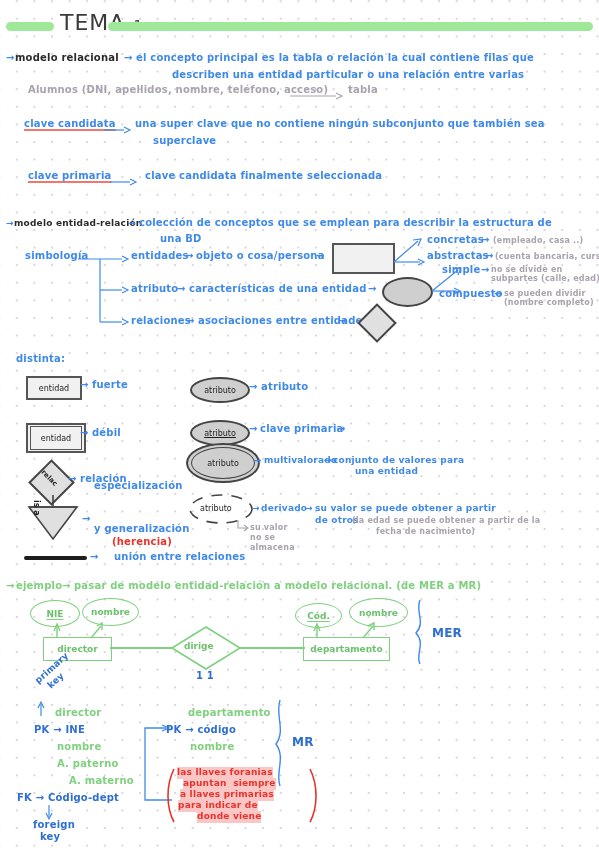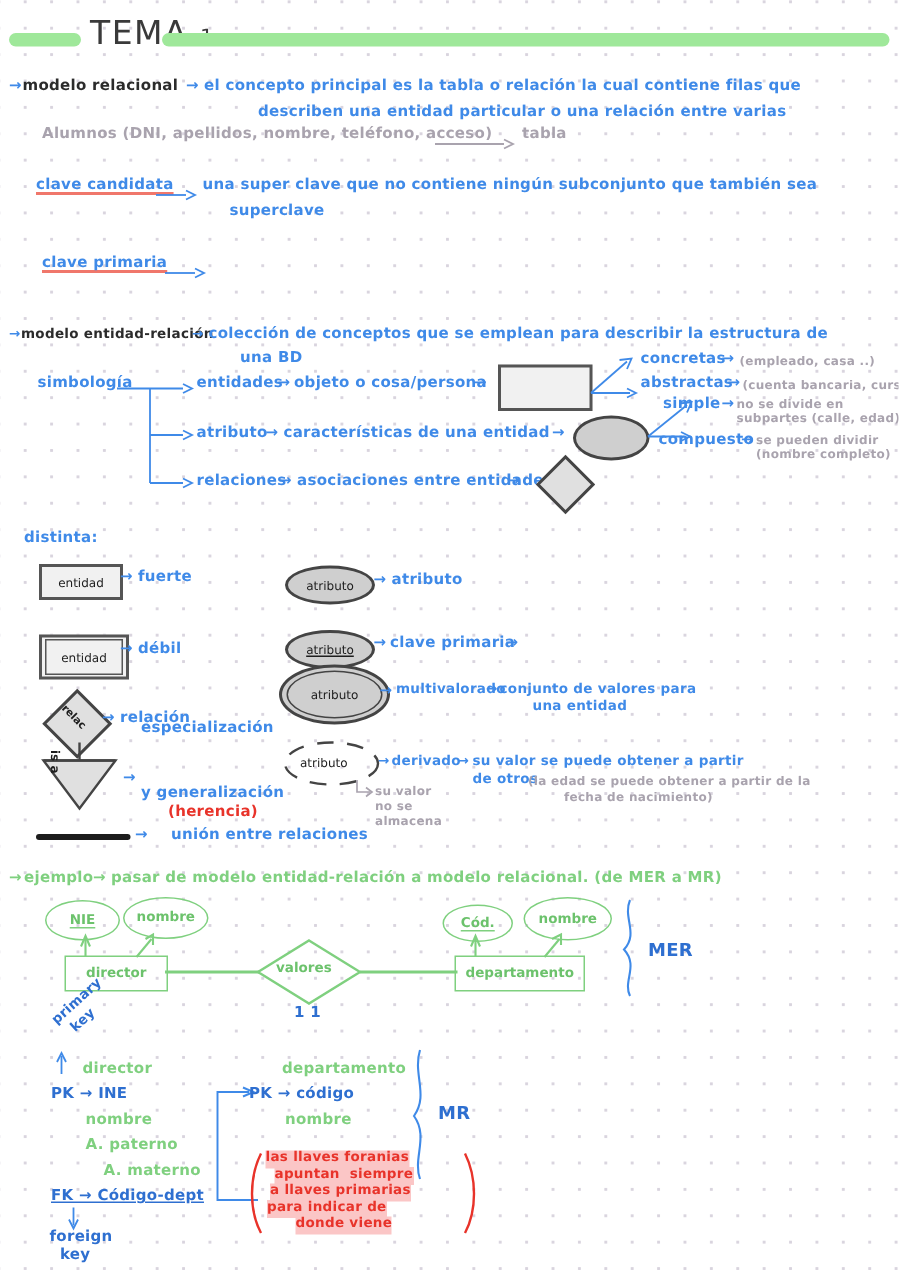--- a/index.html
+++ b/index.html
@@ -95,20 +95,21 @@
     <path d="M20 1 L26 4 L20 7" fill="none" stroke="#3f8ae8" stroke-width="1.2"></path>
   </svg>
   <div class="lay t hand sz10 blue" style="left:135px;top:118px;">una super clave que no contiene ningún subconjunto que también sea</div>
   <div class="lay t hand sz10 blue" style="left:153px;top:135px;">superclave</div>
 
   <div class="lay t hand sz10 blue u" style="left:28px;top:170px;">clave primaria</div>
   <svg class="lay" style="left:110px;top:178px;" width="28" height="8">
     <line x1="0" y1="4" x2="20" y2="4" stroke="#3f8ae8" stroke-width="1.2"></line>
     <path d="M20 1 L26 4 L20 7" fill="none" stroke="#3f8ae8" stroke-width="1.2"></path>
   </svg>
+  <div class="lay t hand sz10 blue" style="left:145px;top:170px;">clave candidata finalmente seleccionada</div>
 
   <div class="lay t hand sz9 blue" style="left:6px;top:218px;">→</div>
   <div class="lay t hand sz9 black" style="left:14px;top:218px;">modelo entidad-relación</div>
   <div class="lay t hand sz9 blue" style="left:128px;top:218px;">→</div>
   <div class="lay t hand sz10 blue" style="left:139px;top:217px;">colección de conceptos que se emplean para describir la estructura de</div>
   <div class="lay t hand sz10 blue" style="left:160px;top:233px;">una BD</div>
 
   <div class="lay t hand sz10 blue" style="left:25px;top:250px;">simbología</div>
   <svg class="lay" style="left:78px;top:252px;" width="60" height="76">
     <line x1="0" y1="7" x2="44" y2="7" stroke="#3f8ae8" stroke-width="1.2"></line>
@@ -262,21 +263,21 @@
     <line x1="14" y1="18" x2="14" y2="6" stroke="#7fd07f" stroke-width="1.4"></line>
     <path d="M11 11 L14 4 L17 11" fill="none" stroke="#7fd07f" stroke-width="1.4"></path>
     <line x1="48" y1="18" x2="58" y2="6" stroke="#7fd07f" stroke-width="1.4"></line>
     <path d="M54 6 L59 3 L59 10" fill="none" stroke="#7fd07f" stroke-width="1.4"></path>
   </svg>
 
   <div class="lay g-line" style="left:110px;top:647px;width:63px;height:1.6px;"></div>
   <svg class="lay" style="left:170px;top:625px;" width="72" height="46">
     <polygon points="36,2 70,23 36,44 2,23" fill="none" stroke="#7fd07f" stroke-width="1.6"></polygon>
   </svg>
-  <div class="lay" style="left:184px;top:641px;font-size:9px;font-weight:600;color:#6cc26c;">valores</div>
+  <div class="lay" style="left:184px;top:641px;font-size:9px;font-weight:600;color:#6cc26c;">dirige</div>
   <div class="lay g-line" style="left:240px;top:647px;width:65px;height:1.6px;"></div>
   <div class="lay t hand sz10 dblue" style="left:196px;top:670px;">1 1</div>
 
   <div class="lay g-ell" style="left:295px;top:603px;width:45px;height:23px;">
     <span class="ug">Cód.</span>
   </div>
   <div class="lay g-ell" style="left:349px;top:598px;width:57px;height:27px;">
     <span>nombre</span>
   </div>
   <div class="lay g-box" style="left:303px;top:637px;width:85px;height:22px;">
@@ -301,21 +302,21 @@
   <svg class="lay" style="left:36px;top:700px;" width="12" height="18">
     <path d="M5 16 L5 4" fill="none" stroke="#3f8ae8" stroke-width="1.2"></path>
     <path d="M2 8 L5 2 L8 8" fill="none" stroke="#3f8ae8" stroke-width="1.2"></path>
   </svg>
 
   <div class="lay t hand sz10 green" style="left:55px;top:707px;">director</div>
   <div class="lay t hand sz10 dblue" style="left:34px;top:724px;">PK → INE</div>
   <div class="lay t hand sz10 green" style="left:57px;top:741px;">nombre</div>
   <div class="lay t hand sz10 green" style="left:57px;top:758px;">A. paterno</div>
   <div class="lay t hand sz10 green" style="left:69px;top:775px;">A. materno</div>
-  <div class="lay t hand sz10 dblue" style="left:34px;top:792px;text-decoration:underline;">FK → Código-dept</div>
+  <div class="lay t hand sz10 dblue" style="left:17px;top:792px;">FK → Código-dept</div>
 
   <svg class="lay" style="left:44px;top:805px;" width="12" height="16">
     <path d="M5 0 L5 12" fill="none" stroke="#3f8ae8" stroke-width="1.2"></path>
     <path d="M2 8 L5 14 L8 8" fill="none" stroke="#3f8ae8" stroke-width="1.2"></path>
   </svg>
   <div class="lay t hand sz10 dblue" style="left:33px;top:819px;">foreign</div>
   <div class="lay t hand sz10 dblue" style="left:40px;top:831px;">key</div>
 
   <svg class="lay" style="left:140px;top:722px;" width="35" height="80">
     <path d="M32 78 L5 78 L5 6 L26 6" fill="none" stroke="#3f8ae8" stroke-width="1.3"></path>

